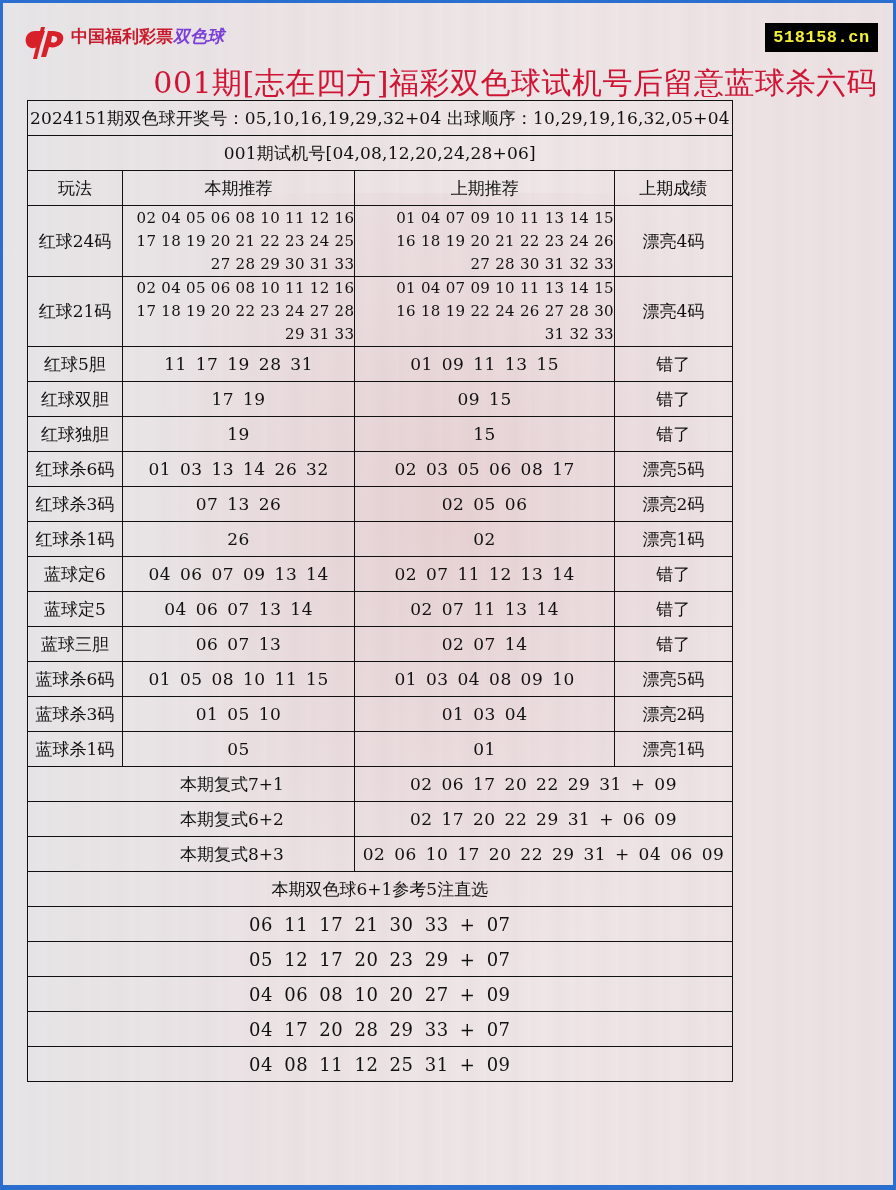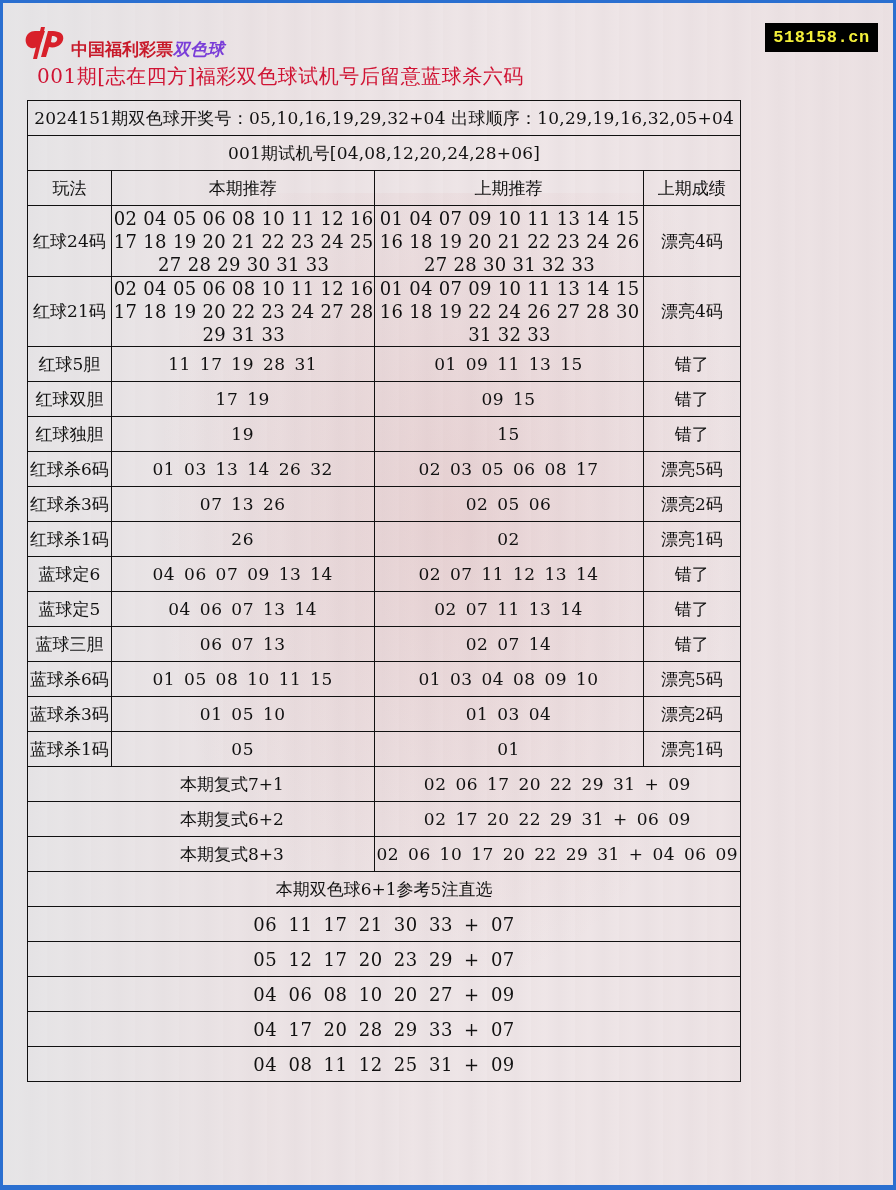--- a/index.html
+++ b/index.html
@@ -17,57 +17,57 @@
       repeating-linear-gradient(90deg, #d8c8c8 0px, #e8dada 14px, #cfc0c2 28px, #eadede 44px);
     overflow: hidden;
   }
   .bg-shade {
     position: absolute; left: 150px; top: 190px; width: 600px; height: 800px;
     background: radial-gradient(ellipse at 50% 40%, rgba(200,120,120,0.18), rgba(255,255,255,0) 70%);
     pointer-events: none;
   }
   .logo {
     position: absolute; left: 18px; top: 22px;
-    display: flex; align-items: flex-end; gap: 4px;
+    display: flex; align-items: flex-start; gap: 4px;
   }
   .logo-mark {
     width: 46px; height: 36px; position: relative;
   }
   .logo-text {
     font-family: "DejaVu Sans", "Liberation Sans", sans-serif;
     font-weight: bold; font-size: 17px; color: #c81a2a; letter-spacing: 0px;
   }
   .logo-text .ssq {
     color: #7a3ed8; font-style: italic;
   }
   .site-badge {
     position: absolute; left: 762px; top: 20px; width: 113px; height: 29px;
     background: #000; color: #f4f03a;
     font-family: Liberation Mono, monospace; font-weight: bold; font-size: 17px;
     display: flex; align-items: center; justify-content: center;
     letter-spacing: 0.5px;
   }
   .title {
     position: absolute; left: 34px; top: 60px; width: 840px;
-    color: #d01434; font-size: 20px; white-space: nowrap; letter-spacing: 0.5px;
+    color: #d01434; font-size: 30px; white-space: nowrap; letter-spacing: 0.5px; text-align: right;
   }
   table {
     position: absolute; left: 27px; top: 100px;
     width: 697px;
     border-collapse: collapse;
     font-size: 17px; color: #111;
   }
   td {
     border: 1.5px solid #111;
     text-align: center; vertical-align: middle;
     padding: 0 2px;
     white-space: nowrap;
   }
   .row-35 td { height: 35px; }
-  .multi { text-align: center; line-height: 23px; padding: 0 0 0 2px; font-size: 18px; letter-spacing: 0.3px; }
+  .multi { text-align: right; line-height: 23px; padding: 0 0 0 2px; font-size: 15px; letter-spacing: 0.3px; }
   .wide-left { text-align: left; padding-left: 152px; }
   .num { letter-spacing: 0.5px; word-spacing: 3px; }
   .pick { font-size: 18px; letter-spacing: 0.5px; word-spacing: 5px; }
 </style>
 </head>
 <body>
 
 <div class="frame">
   <div class="bg-shade"></div>
 

